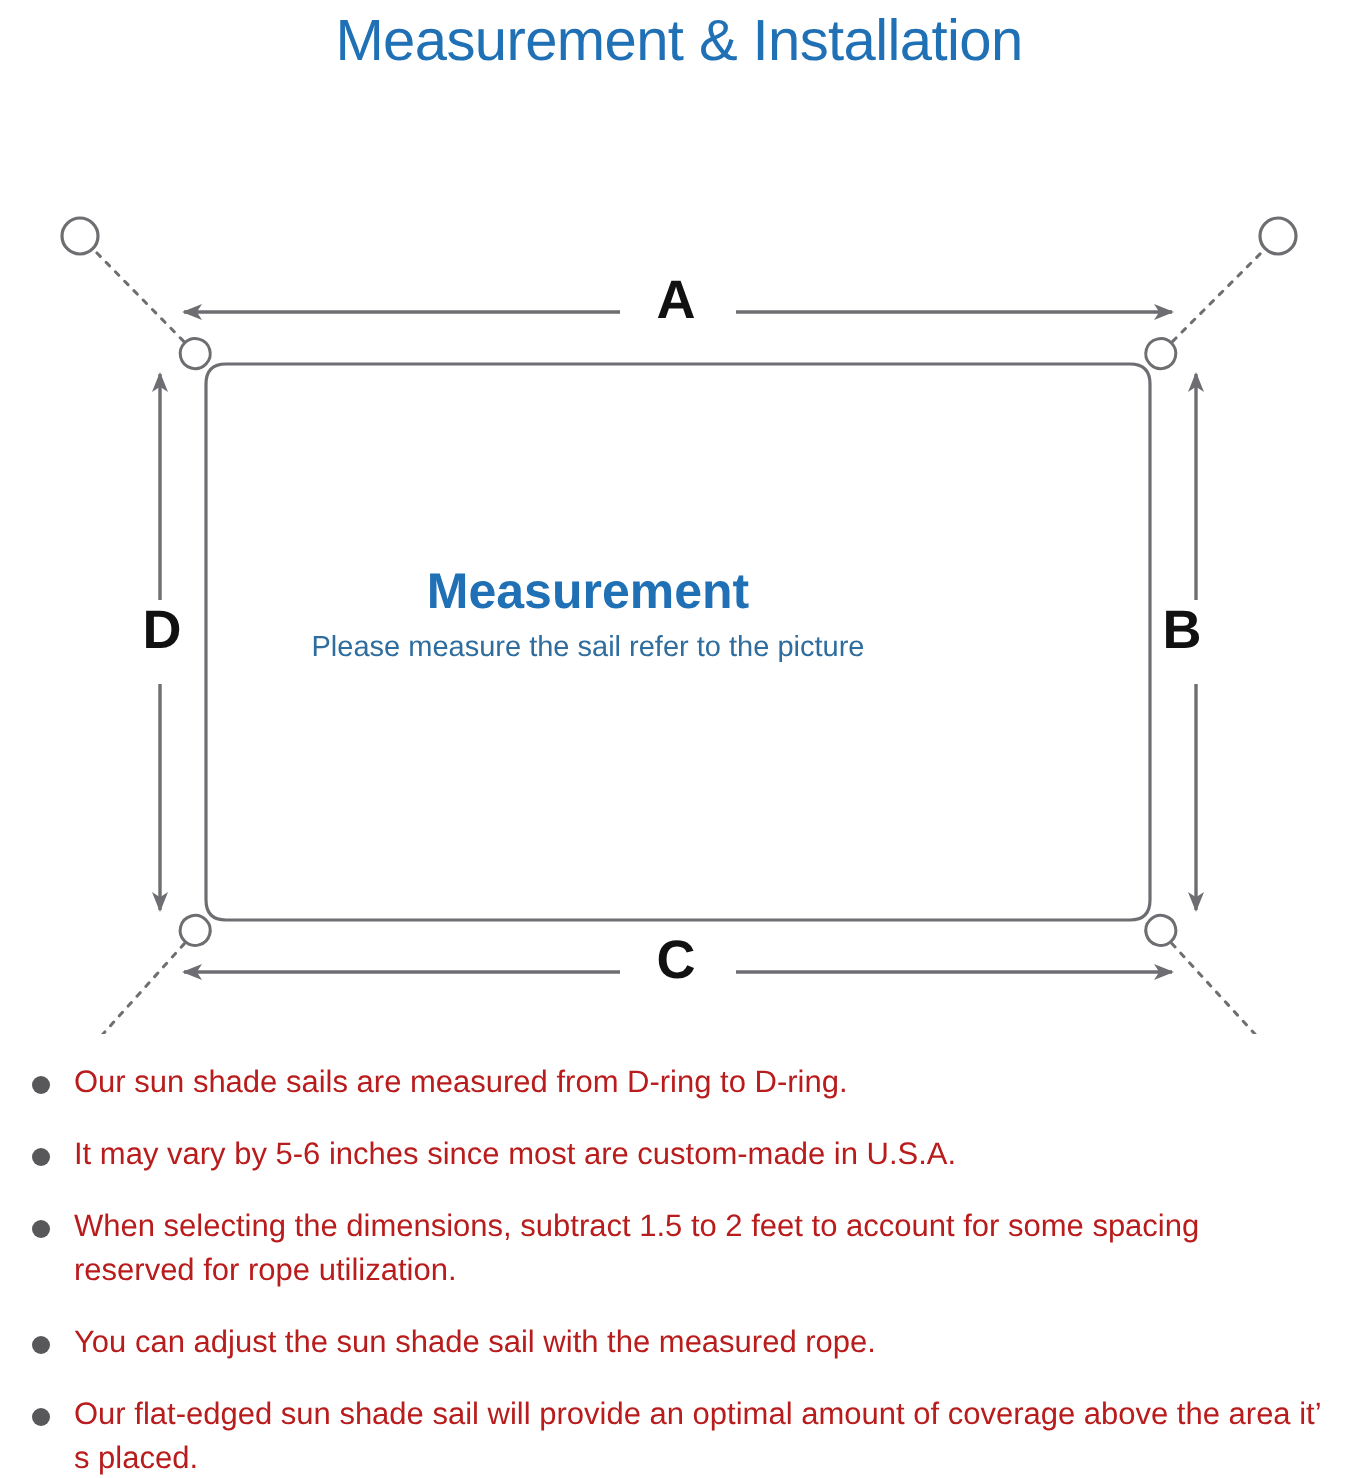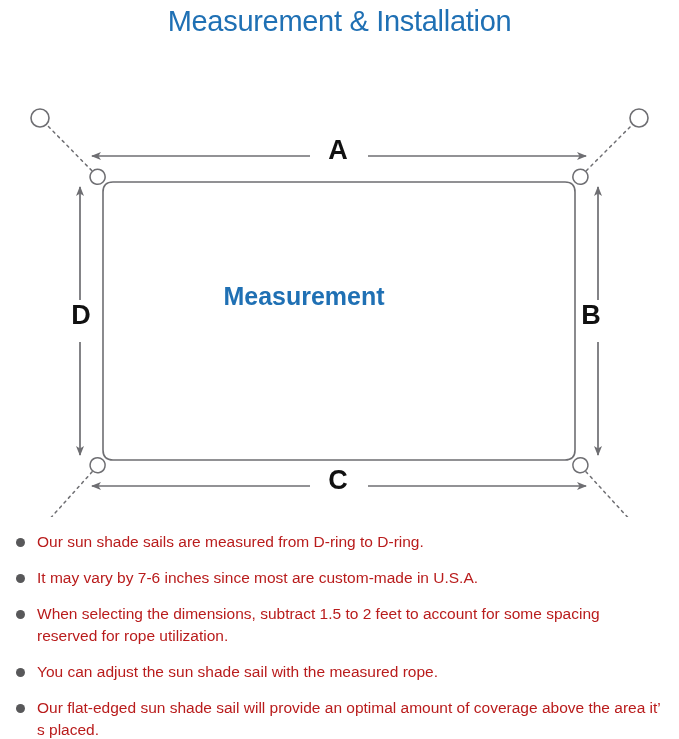--- a/index.html
+++ b/index.html
@@ -53,21 +53,21 @@
     text-align: center;
     line-height: 1;
   }
   .dim-a { left: 310px; top: 95px; width: 56px; }
   .dim-c { left: 310px; top: 425px; width: 56px; }
   .dim-d { left: 58px;  top: 260px; width: 46px; }
   .dim-b { left: 568px; top: 260px; width: 46px; }
 
   .center-block {
     position: absolute;
-    left: 12px;
+    left: 2px;
     top: 240px;
     width: 584px;
     text-align: center;
     pointer-events: none;
   }
   .center-title {
     font-size: 25px;
     font-weight: bold;
     color: #1f70b4;
     line-height: 1.12;
@@ -174,31 +174,32 @@
     </g>
   </svg>
 
   <div class="dim-label dim-a">A</div>
   <div class="dim-label dim-b">B</div>
   <div class="dim-label dim-c">C</div>
   <div class="dim-label dim-d">D</div>
 
   <div class="center-block">
     <div class="center-title">Measurement</div>
+    <div class="center-sub">Please measure the sail refer to the picture</div>
   </div>
 </div>
 
 <ul class="notes">
   <li class="note-item">
     <span class="note-bullet"></span>
     <span class="note-text">Our sun shade sails are measured from D-ring to D-ring.</span>
   </li>
   <li class="note-item">
     <span class="note-bullet"></span>
-    <span class="note-text">It may vary by 7-6 inches since most are custom-made in U.S.A.</span>
+    <span class="note-text">It may vary by 5-6 inches since most are custom-made in U.S.A.</span>
   </li>
   <li class="note-item">
     <span class="note-bullet"></span>
     <span class="note-text">When selecting the dimensions, subtract 1.5 to 2 feet to account for some spacing reserved for rope utilization.</span>
   </li>
   <li class="note-item">
     <span class="note-bullet"></span>
     <span class="note-text">You can adjust the sun shade sail with the measured rope.</span>
   </li>
   <li class="note-item">

